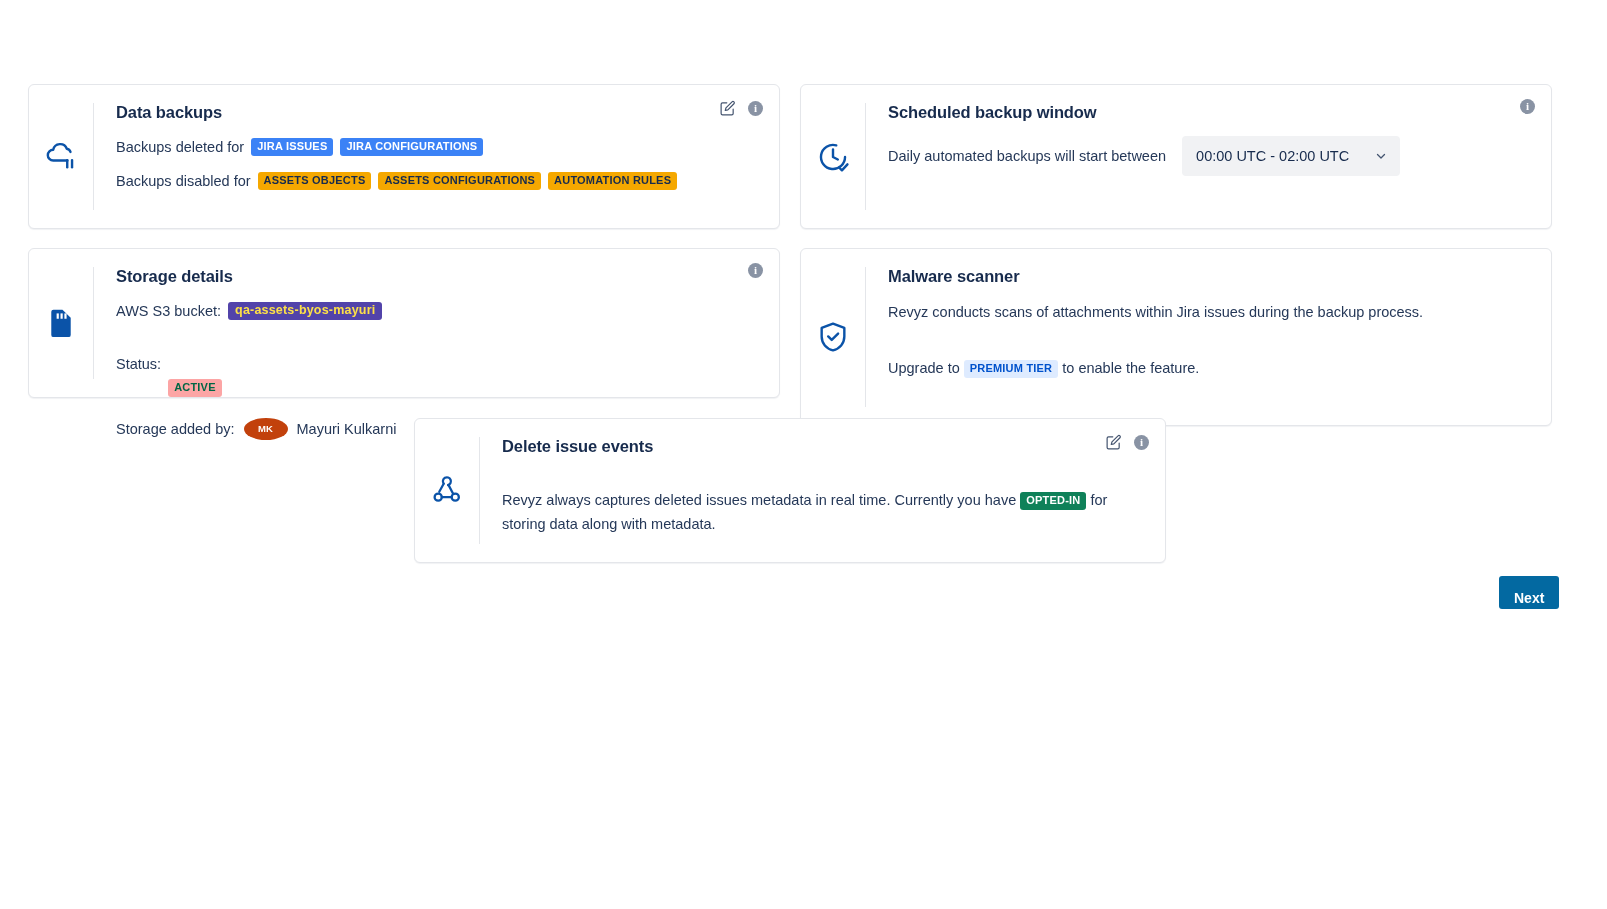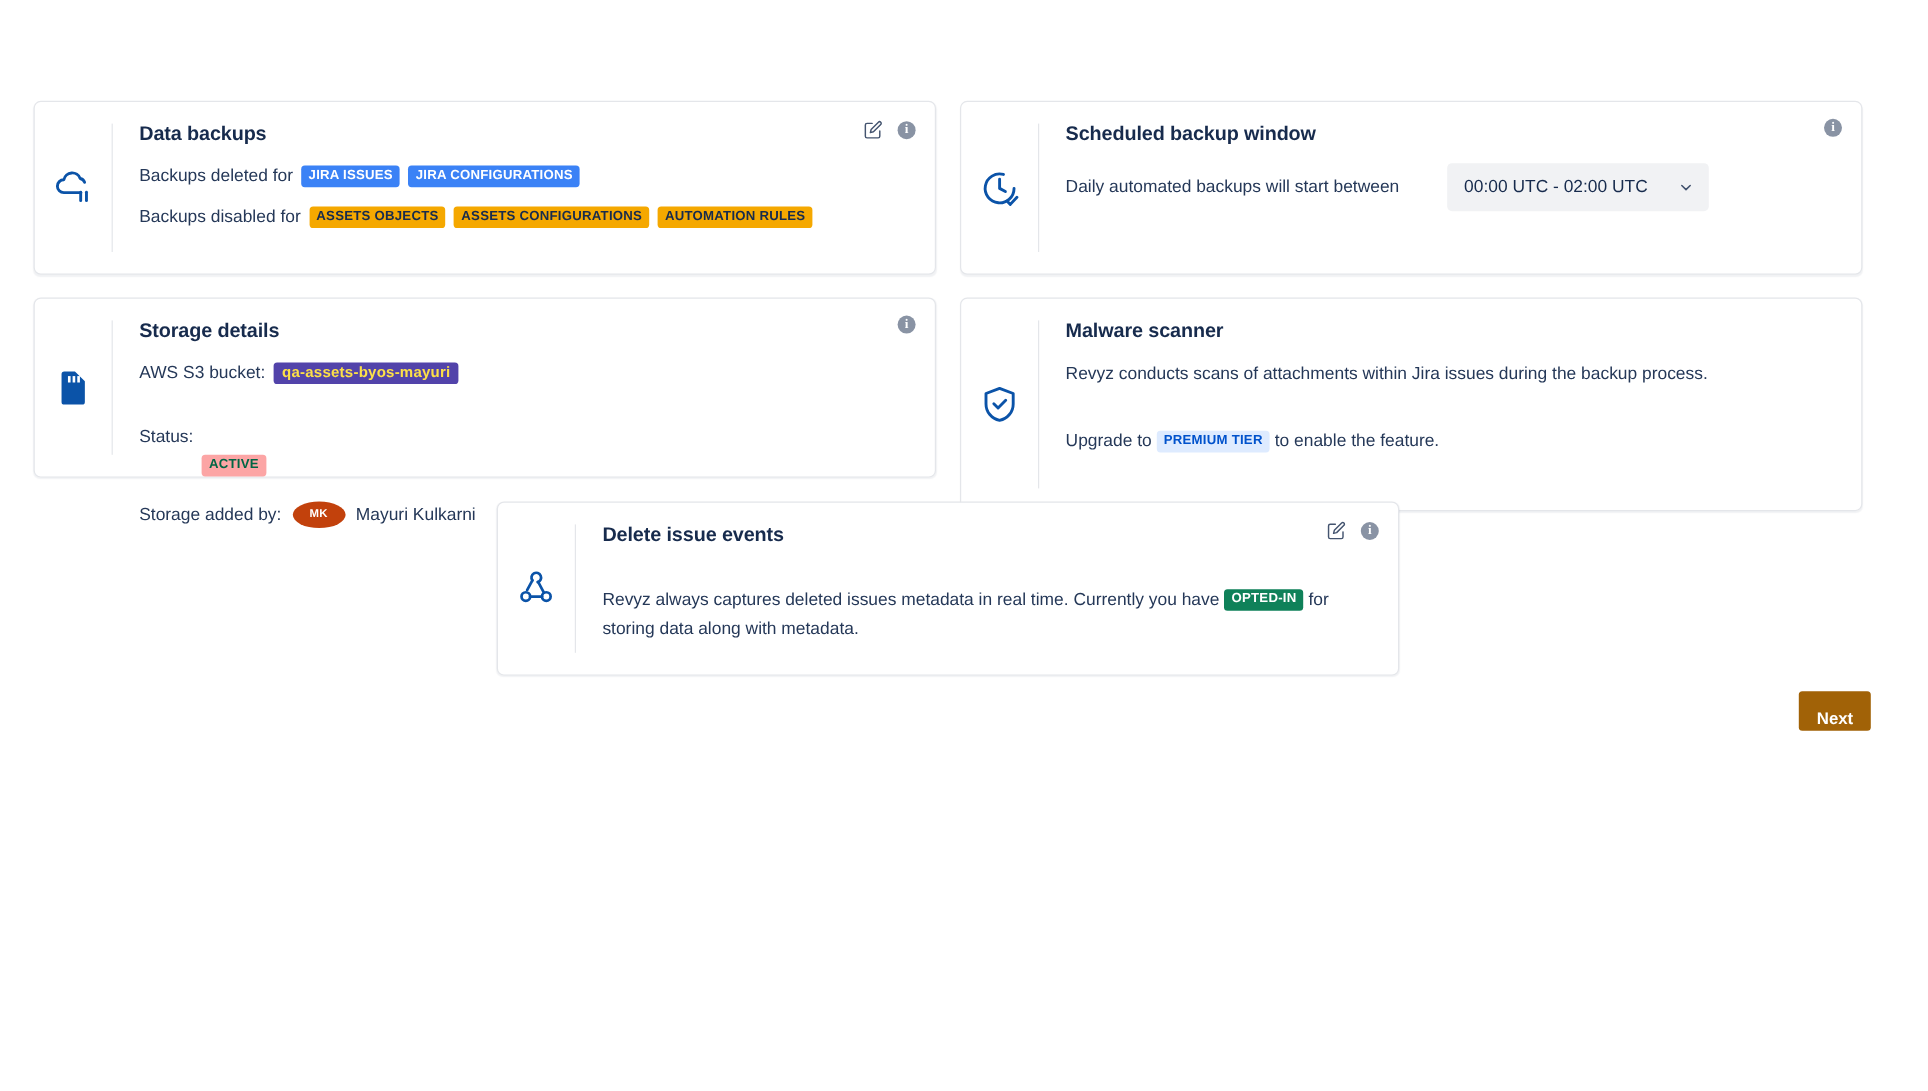--- a/index.html
+++ b/index.html
@@ -141,21 +141,20 @@
     justify-content: space-between;
     background: #f1f2f4;
     border: none;
     border-radius: 4px;
     height: 40px;
     width: 218px;
     padding: 0 12px 0 14px;
     font-size: 14.5px;
     color: #172b4d;
     cursor: pointer;
-    margin-left: 24px;
   }
   .select-value { font-size: 14.5px; color: #172b4d; }
   .chev { color: #44546f; display: inline-flex; }
 
   
   .avatar {
     width: 44px; height: 22px;
     border-radius: 50%;
     background: #c2410c;
     color: #ffffff;
@@ -167,21 +166,21 @@
     letter-spacing: 0.2px;
   }
 
   
   .next-btn {
     position: absolute;
     left: 1499px;
     top: 576px;
     height: 33px;
     padding: 14px 15px;
-    background: #a16207;
+    background: #0369a1;
     color: #ffffff;
     border: none;
     border-radius: 3px;
     font-size: 14px;
     font-weight: bold;
     font-family: "Liberation Sans", sans-serif;
     cursor: pointer;
   }
 
   

